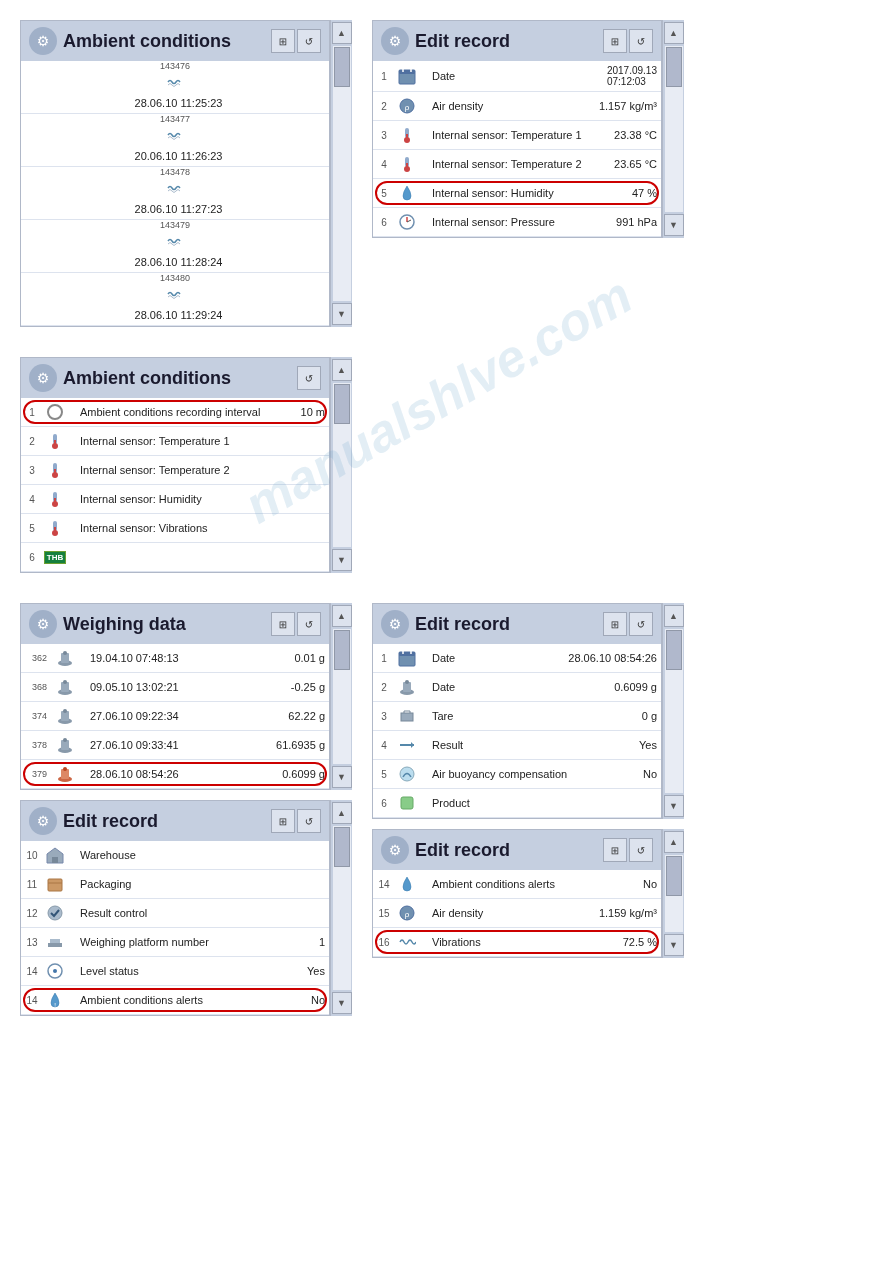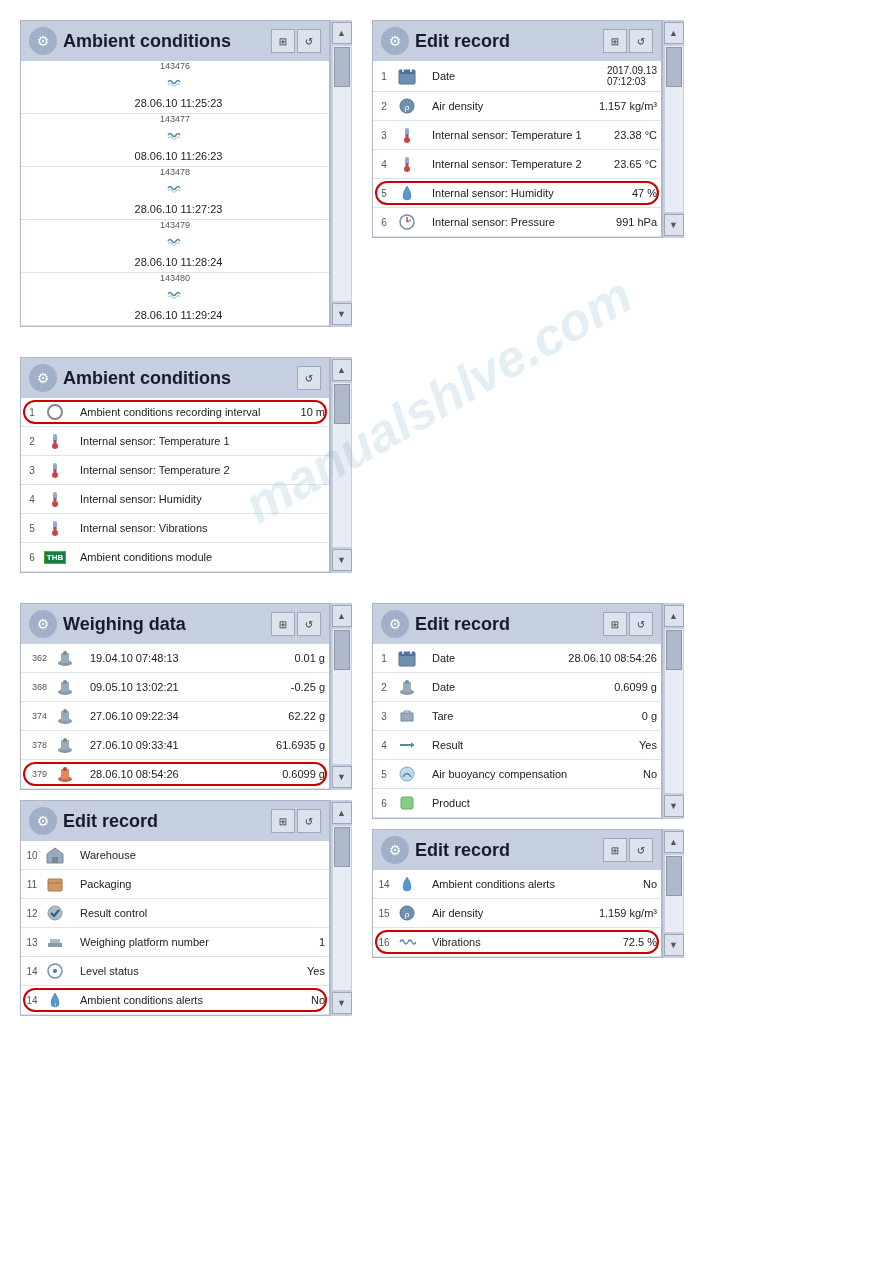--- a/index.html
+++ b/index.html
@@ -309,21 +309,21 @@
             </div>
             <div class="ambient-record-row">
               <div class="record-id">143477</div>
               <div class="ambient-icon-block">
                 <svg width="20" height="20" viewBox="0 0 20 20">
                     <path d="M3 10 Q5 7 7 10 Q9 13 11 10 Q13 7 15 10" stroke="#5588aa" fill="none" stroke-width="1.5"></path>
                     <path d="M3 13 Q5 10 7 13 Q9 16 11 13 Q13 10 15 13" stroke="#aabbcc" fill="none" stroke-width="1"></path>
                   </svg>
               </div>
               <div class="list-item-content">
-                <span class="list-item-label">08.06.10 11:26:23</span>
+                <span class="list-item-label">20.06.10 11:26:23</span>
               </div>
             </div>
             <div class="ambient-record-row">
               <div class="record-id">143478</div>
               <div class="ambient-icon-block">
                 <svg width="20" height="20" viewBox="0 0 20 20">
                     <path d="M3 10 Q5 7 7 10 Q9 13 11 10 Q13 7 15 10" stroke="#5588aa" fill="none" stroke-width="1.5"></path>
                     <path d="M3 13 Q5 10 7 13 Q9 16 11 13 Q13 10 15 13" stroke="#aabbcc" fill="none" stroke-width="1"></path>
                   </svg>
               </div>
@@ -556,23 +556,20 @@
               <div class="list-item-content">
                 <span class="list-item-label">Internal sensor: Vibrations</span>
               </div>
             </div>
 
             <div class="list-item">
               <span class="list-item-num">6</span>
               <div class="list-item-icon">
                 <span class="icon-thb">THB</span>
               </div>
-              <div class="list-item-content">
-                <span class="list-item-label">Ambient conditions module</span>
-              </div>
             </div>
           </div>
         </div>
 
         <div class="side-scrollbar">
           <div class="scroll-btn">▲</div>
           <div class="scroll-track">
             <div class="scroll-thumb"></div>
           </div>
           <div class="scroll-btn">▼</div>

